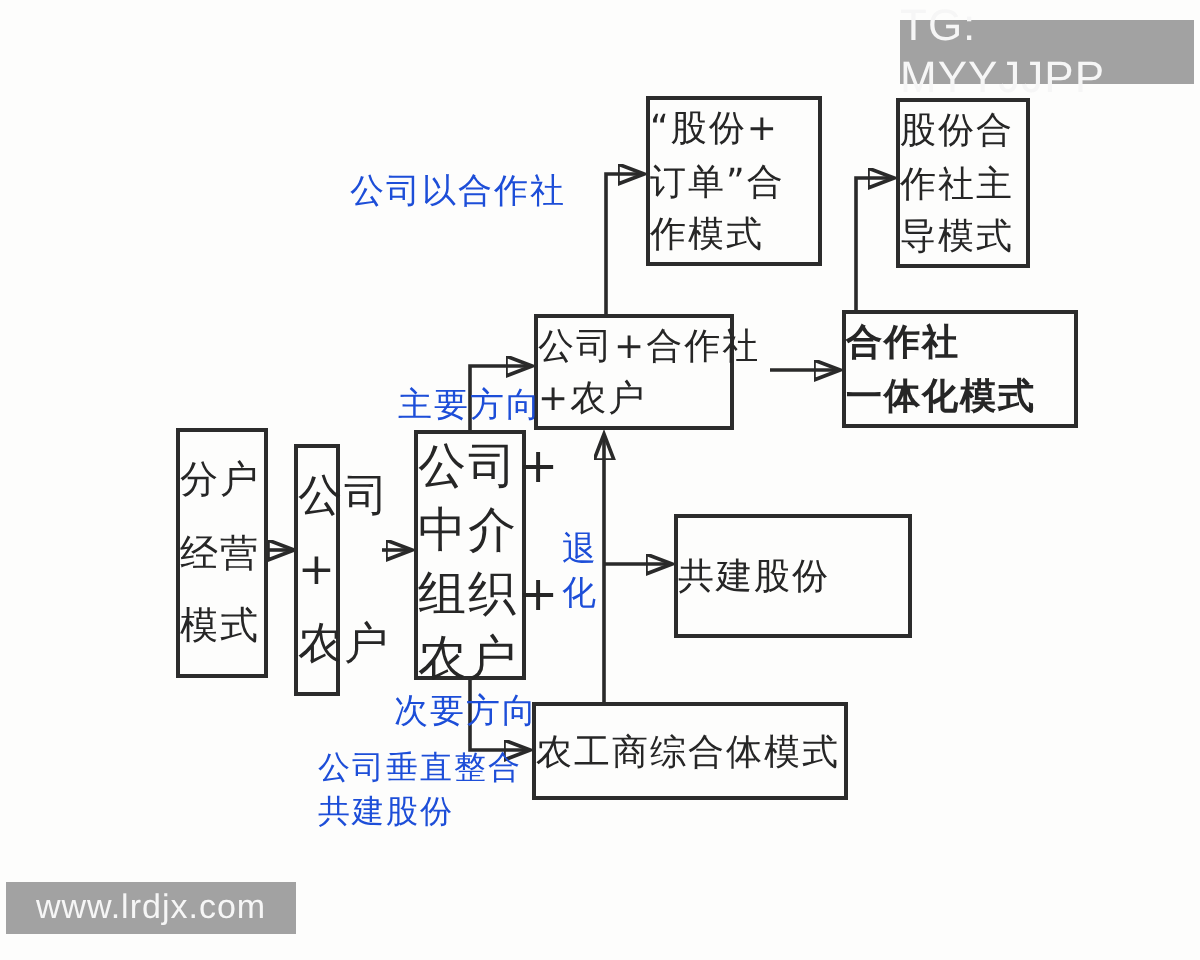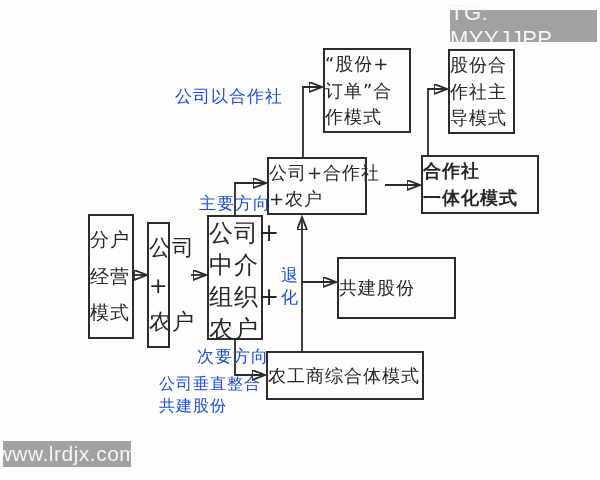--- a/index.html
+++ b/index.html
@@ -64,21 +64,21 @@
   }
   .wm{
     position:absolute;
     background:#a2a2a2;
     color:#f6f6f6;
     display:flex;align-items:center;justify-content:center;
     font-family:"Liberation Sans","DejaVu Sans",sans-serif;
     letter-spacing:0.5px;
   }
   .wm-top   {left:450px; top:10px;  width:147px; height:32px; font-size:22px;}
-  .wm-bottom{left:3px;   top:441px; width:128px; height:26px; font-size:21px;}
+  .wm-bottom{left:3px;   top:441px; width:145px; height:26px; font-size:17px;}
 </style>
 </head>
 <body>
 
 <div class="stage">
 
   <svg class="wires" viewBox="0 0 600 480">
     <defs>
       <marker id="ah" markerUnits="userSpaceOnUse" markerWidth="15" markerHeight="12" refX="12" refY="5" orient="auto">
         <path d="M0,0 L13,5 L0,10 z" fill="#2a2a2a" stroke="none"></path>

